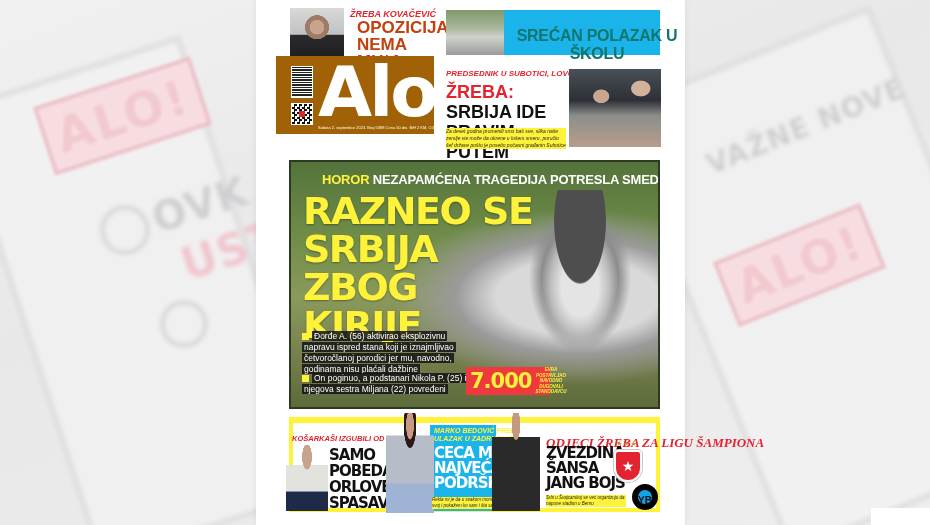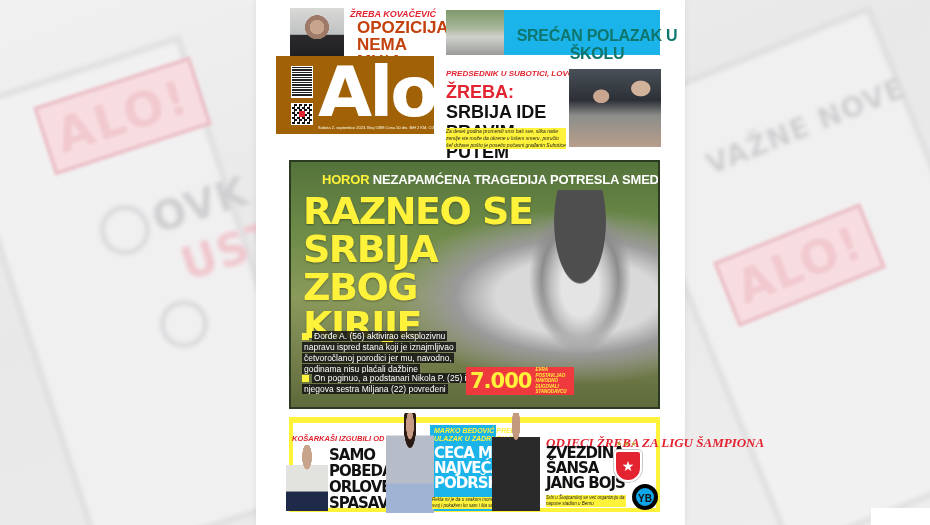--- a/index.html
+++ b/index.html
@@ -129,22 +129,22 @@
     text-shadow: 0 1px 2px rgba(0,0,0,0.35);
   }
   .bullet {
     position: absolute; left: 11px; font-size: 8.5px; line-height: 11px; color: #ffffff; width: 165px;
   }
   .bullet span.txt { background: rgba(20,20,20,0.85); box-decoration-break: clone; -webkit-box-decoration-break: clone; padding: 0 2px; }
   .bullet .sq { display: inline-block; width: 7px; height: 7px; background: #fff23a; margin-right: 3px; vertical-align: -1px; }
   .b1 { top: 153px; margin-top: 16px; }
   .b2 { top: 211px; }
   .stat {
-    position: absolute; left: 175px; top: 205px; width: 108px; height: 28px; background: #ee3a3d;
-    display: flex; align-items: center; padding: 0 4px;
+    position: absolute; left: 175px; top: 205px; width: 84px; height: 28px; background: #ee3a3d;
+    display: flex; align-items: center; padding: 0 4px; text-align: center;
   }
   .stat-num { font-size: 21px; font-weight: 900; color: #fff23a; letter-spacing: -1px; font-family: "DejaVu Sans", sans-serif; }
   .stat-cap { font-size: 4.5px; line-height: 5.5px; color: #fff23a; font-style: italic; font-weight: 700; margin-left: 4px; width: 40px; }
 
   
   .bottom-bar { left: 33px; top: 417px; width: 371px; height: 95px; border: 4px solid #fff23a; border-top-width: 6px; }
   .b-left-kicker { left: 36px; top: 434px; font-size: 7.5px; color: #e32330; font-style: italic; font-weight: 700; white-space: nowrap; }
   .b-left-photo {
     left: 30px; top: 445px; width: 42px; height: 66px;
     background:
@@ -172,21 +172,21 @@
   .b-right-title { left: 290px; top: 446px; font-size: 15px; line-height: 15px; font-weight: 900; color: #111; width: 80px; font-family: "DejaVu Sans", sans-serif; letter-spacing: -1px; }
   .b-right-deck { left: 290px; top: 495px; width: 80px; font-size: 4.5px; line-height: 6px; background: #fff23a; color: #222; font-style: italic; }
   .crest-red {
     left: 358px; top: 450px; width: 28px; height: 32px; background: #e32330;
     border-radius: 4px 4px 14px 14px; border: 2px solid #ffffff; box-shadow: 0 0 0 1px #c9c9c9;
     color: #fff; font-size: 14px; text-align: center; line-height: 28px;
   }
   .crest-stars { left: 360px; top: 440px; font-size: 7px; color: #c19a2c; letter-spacing: 1px; }
   .crest-yb {
     left: 376px; top: 484px; width: 26px; height: 26px; border-radius: 50%;
-    background: #0ea5e9; border: 4px solid #000000; color: #111; font-size: 10px; font-weight: 900;
+    background: #0ea5e9; border: 6px solid #000000; color: #111; font-size: 10px; font-weight: 900;
     text-align: center; line-height: 22px;
   }
 </style>
 </head>
 <body>
 
 <div class="bg">
   <div class="bg-paper" style="left:20px;top:60px;width:240px;height:480px;transform:rotate(-18deg);"></div>
   <div class="bg-logo" style="left:40px;top:80px;font-size:48px;transform:rotate(-18deg);">ALO!</div>
   <div class="bg-text" style="left:150px;top:175px;font-size:40px;transform:rotate(-18deg);">OVK S</div>

